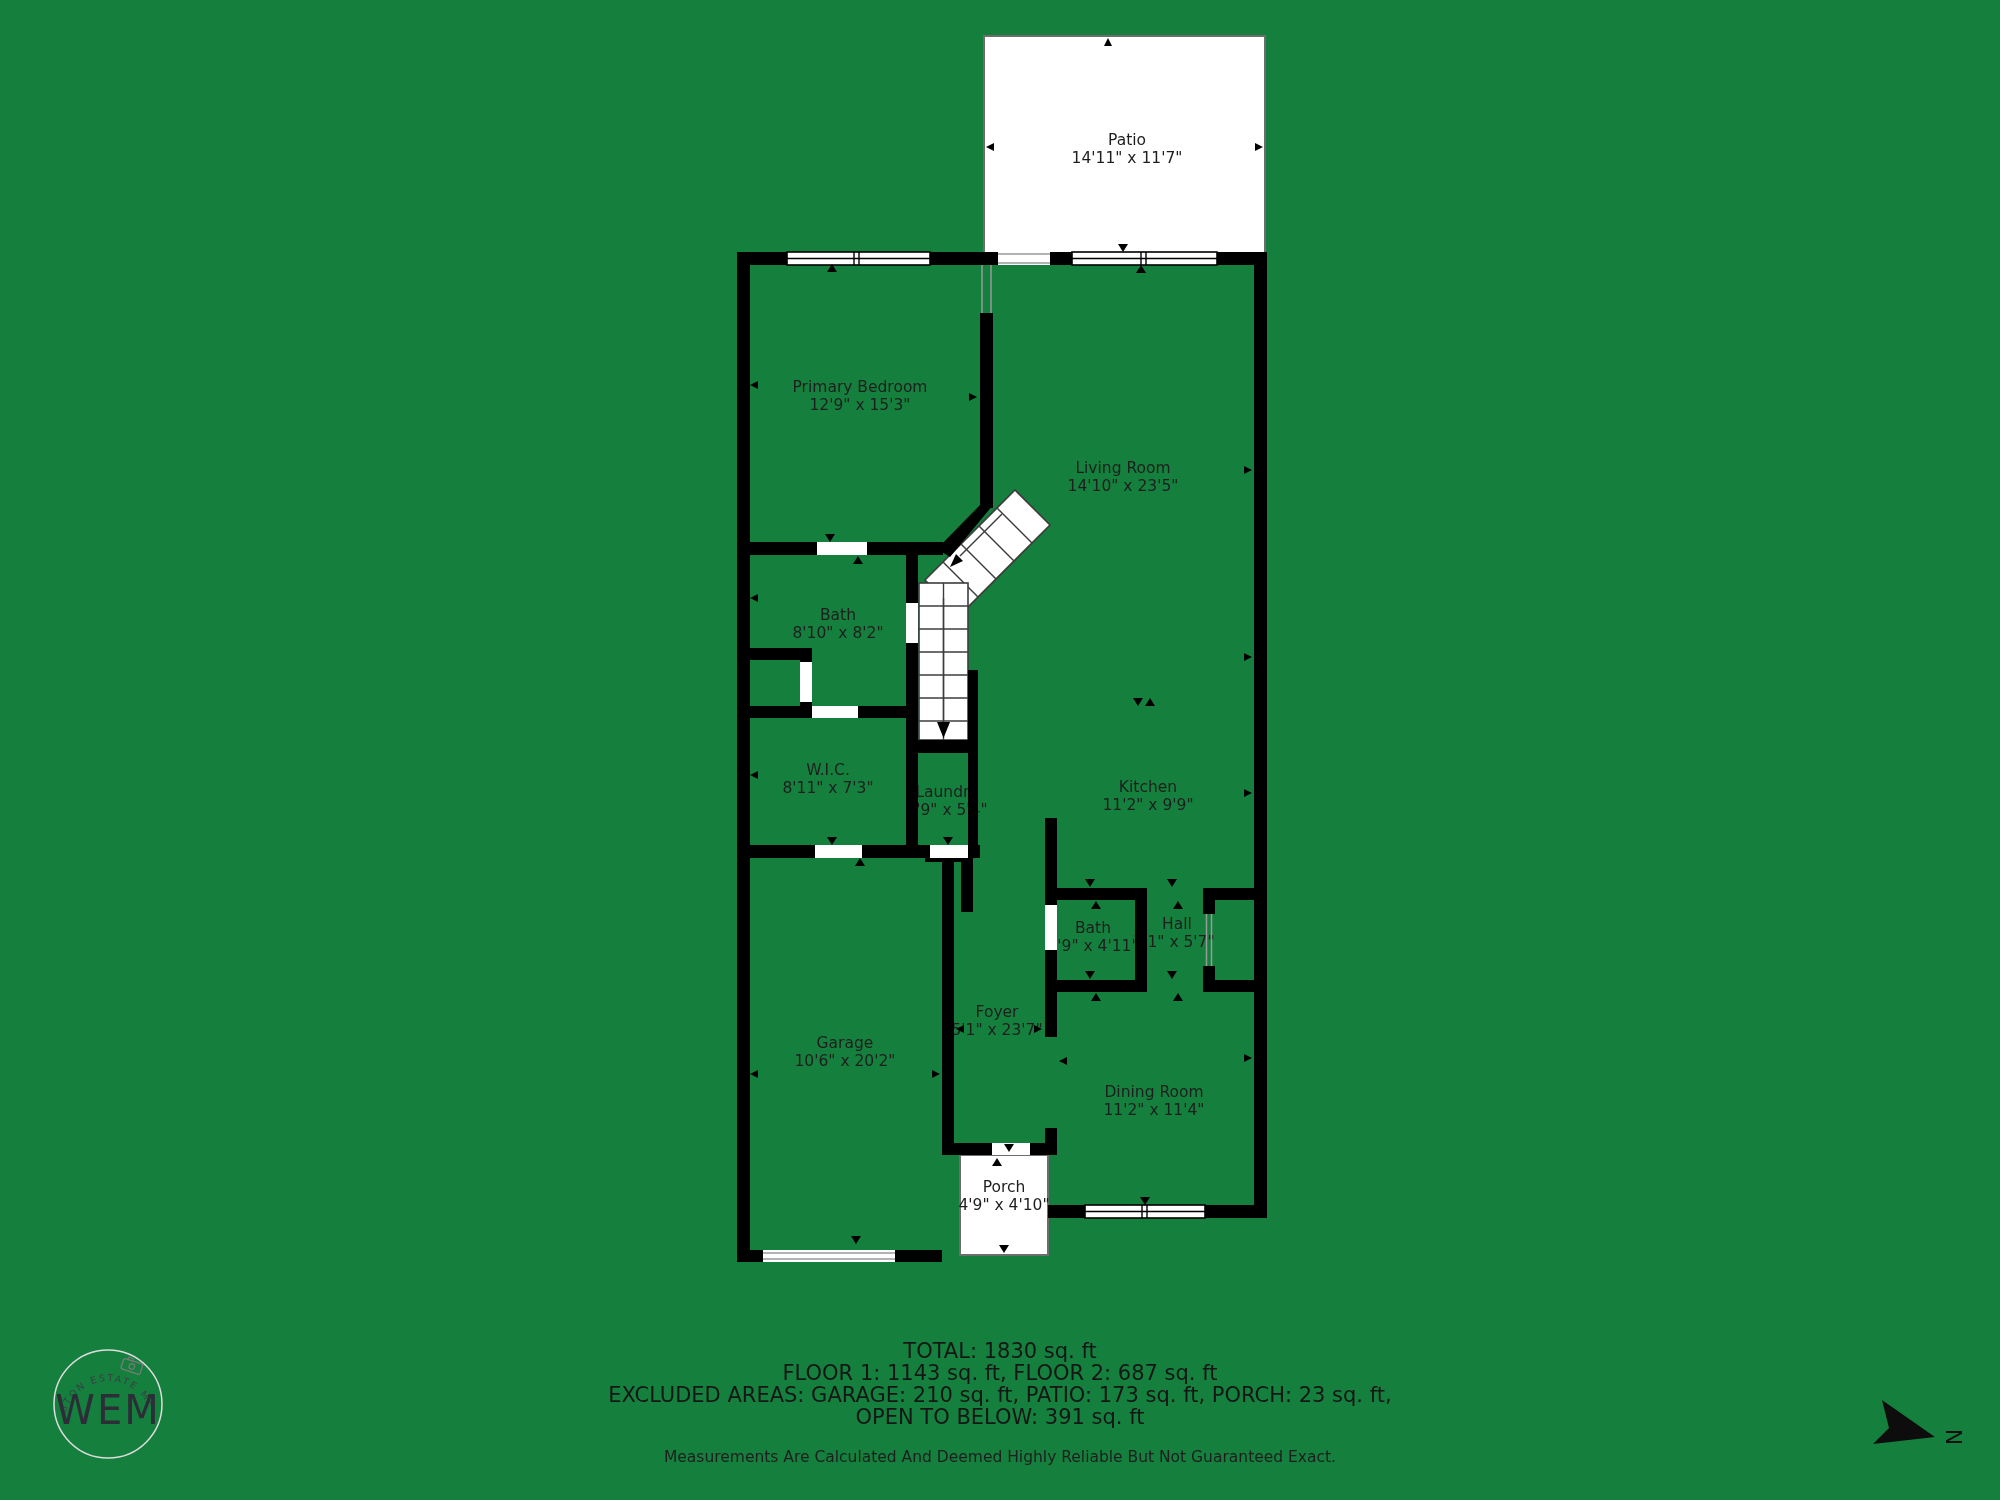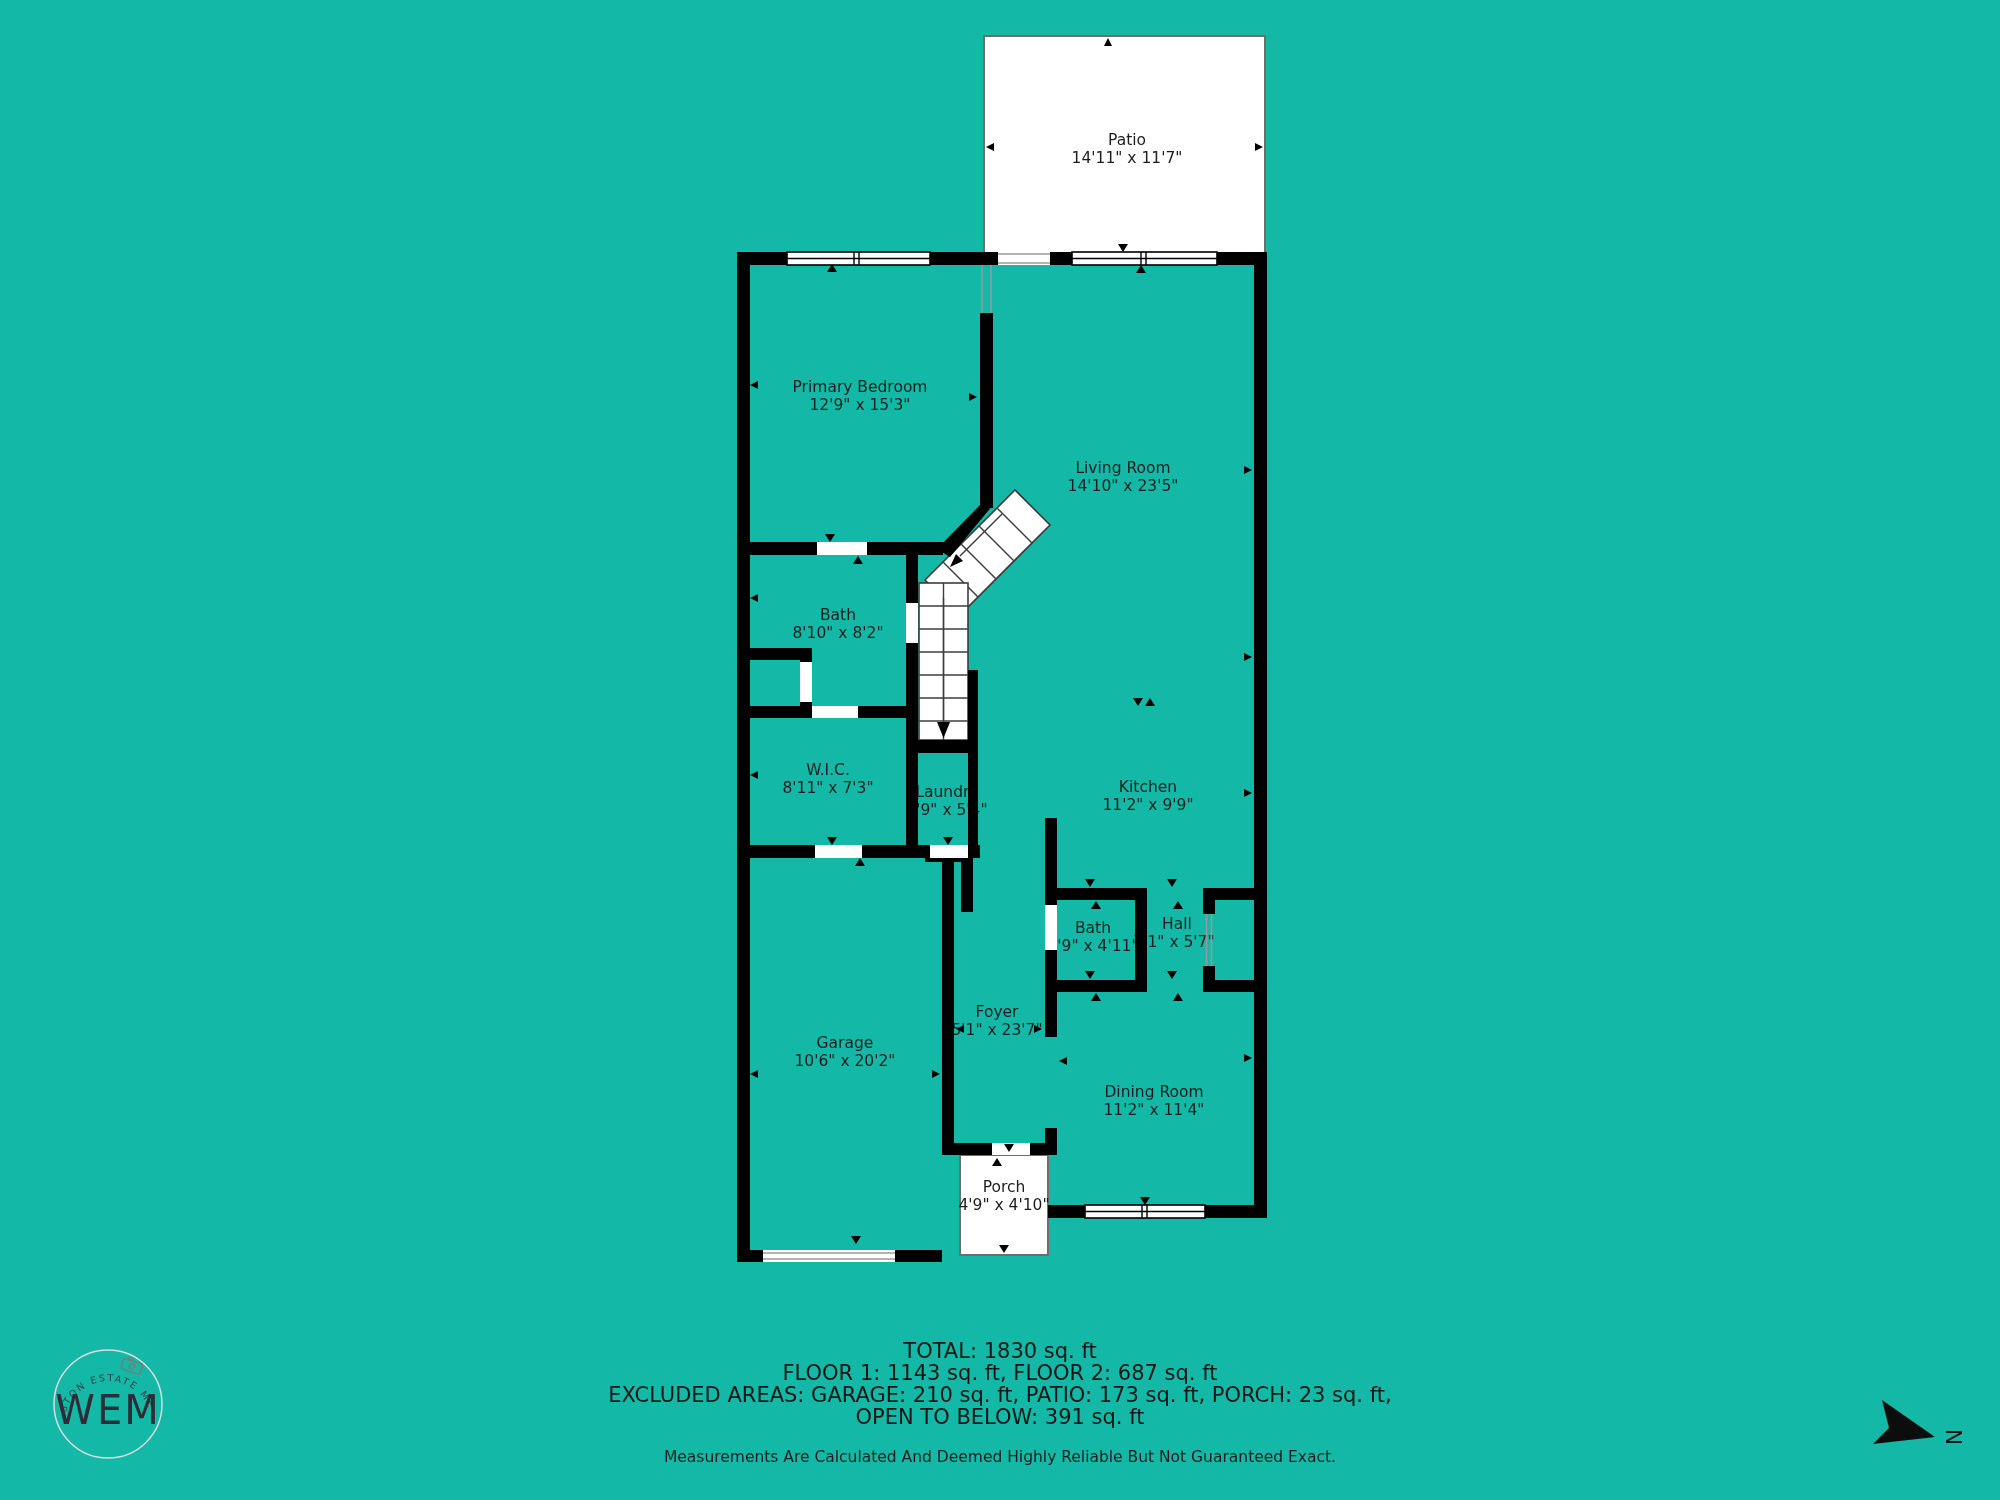--- a/index.html
+++ b/index.html
@@ -1,16 +1,16 @@
 <!DOCTYPE html>
 <html><head>
 <meta charset="utf-8">
 <style>
   html,body{margin:0;padding:0;background:#ffffff;}
-  .canvas{position:relative;width:2000px;height:1500px;background:#14b8a6;overflow:hidden;
+  .canvas{position:relative;width:2000px;height:1500px;background:#15803d;overflow:hidden;
           font-family:"DejaVu Sans",sans-serif;}
   svg{display:block;width:2000px;height:1500px;}
   .wall{fill:#000000;stroke:none;}
   .opening{fill:#ffffff;stroke:none;}
   .thinline{stroke:#6d6d6d;stroke-width:2;fill:#ffffff;}
   .gapline{stroke:#9a9a9a;stroke-width:1.5;}
   .win{fill:#ffffff;stroke:#000000;stroke-width:1.6;}
   .winline{stroke:#000000;stroke-width:1.4;}
   .stair{fill:#ffffff;stroke:#3c3c3c;stroke-width:1.6;}
   .stairline{stroke:#3c3c3c;stroke-width:1.4;fill:none;}

